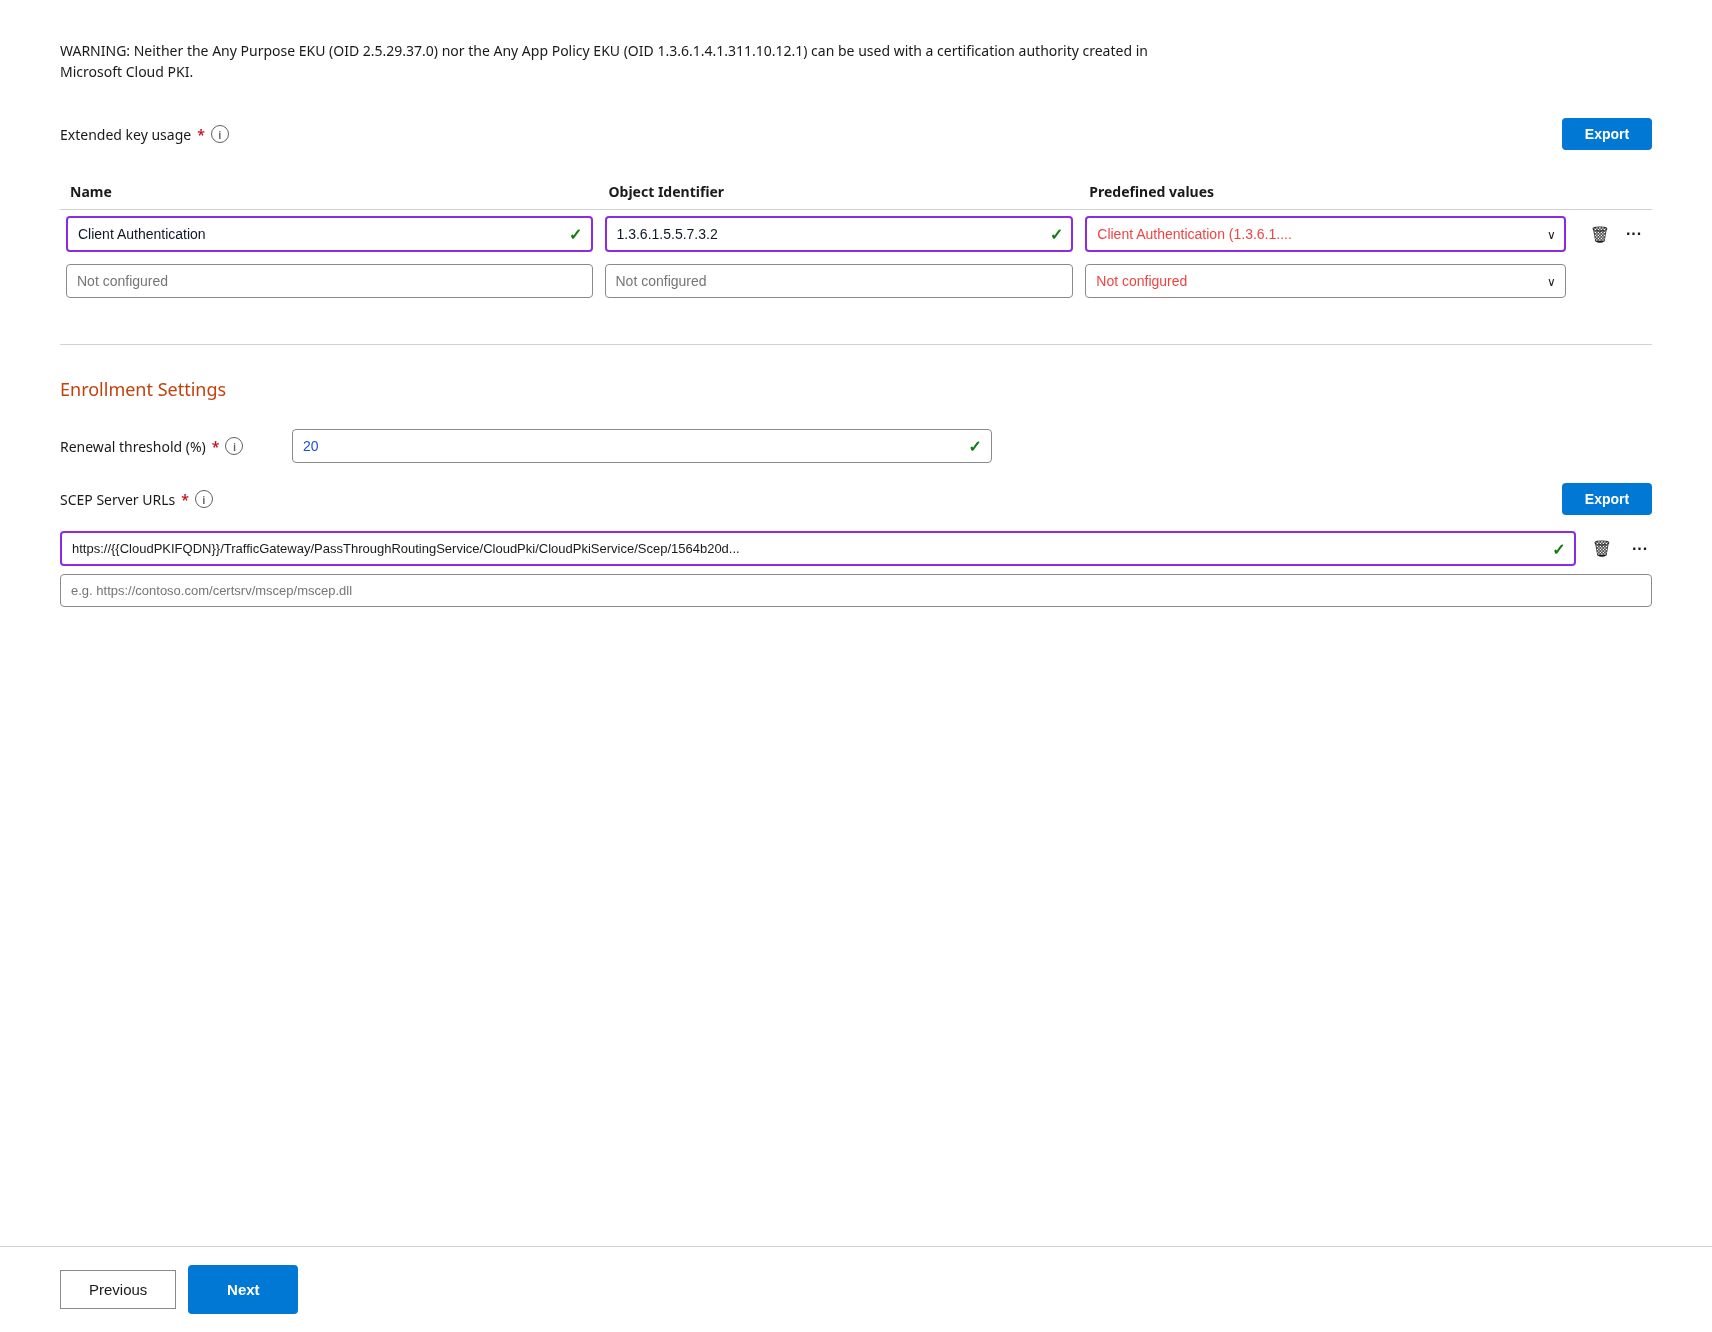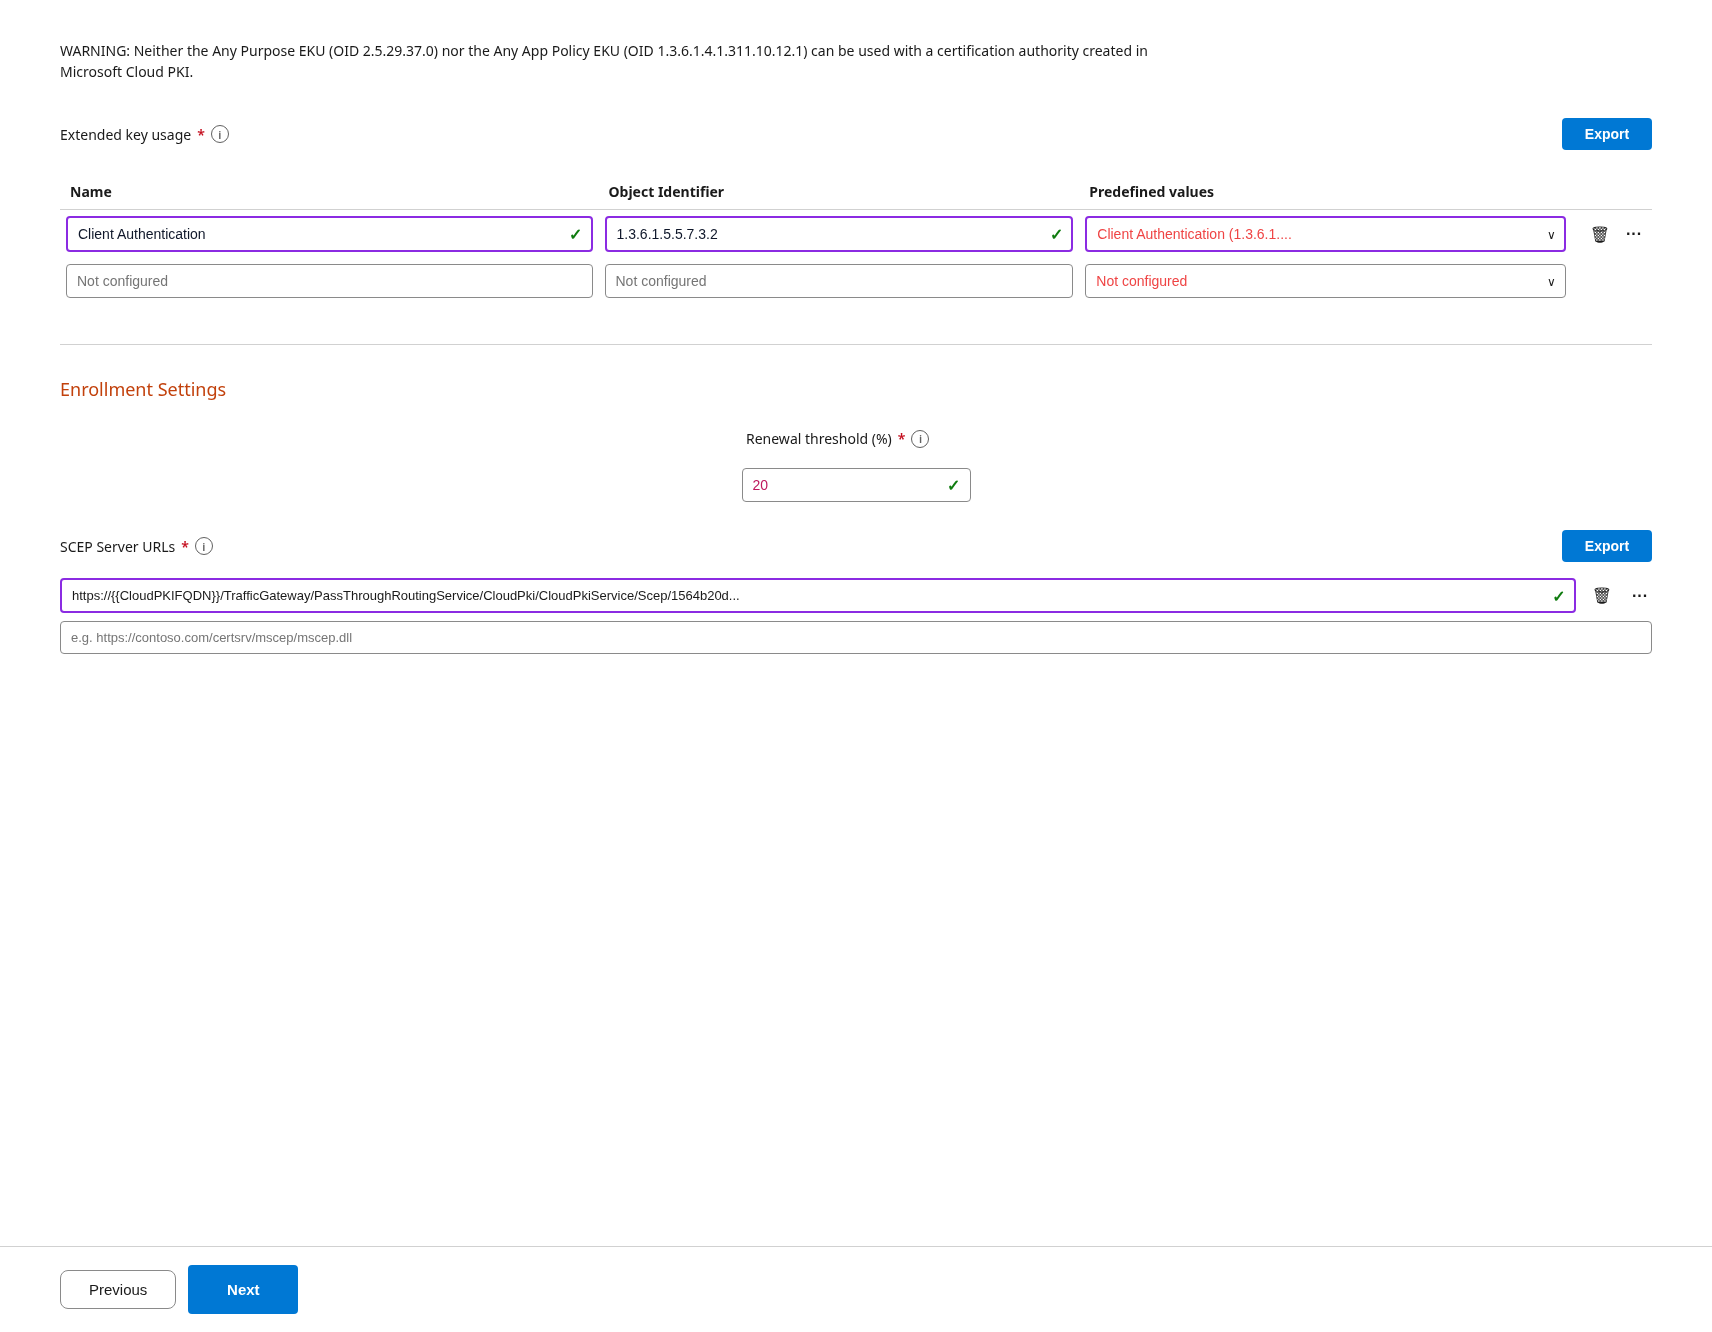--- a/index.html
+++ b/index.html
@@ -186,23 +186,22 @@
     
     .enrollment-title {
       font-size: 18px;
       font-weight: 400;
       margin-bottom: 28px;
       color: #c2410c;
     }
     .form-row {
       display: flex;
       align-items: center;
-      gap: 20px;
-      margin-bottom: 28px;
-      flex-direction: column;
+      gap: 12px;
+      margin-bottom: 20px;
     }
     .form-label {
       display: flex;
       align-items: center;
       gap: 6px;
       min-width: 220px;
       font-size: 14px;
     }
     .renewal-input-wrapper {
       flex: 1;
@@ -210,21 +209,21 @@
       position: relative;
       display: flex;
       align-items: center;
     }
     .renewal-input-wrapper input {
       width: 100%;
       border: 1px solid #8a8a8a;
       border-radius: 4px;
       padding: 8px 36px 8px 10px;
       font-size: 14px;
-      color: #be185d;
+      color: #1d4ed8;
       background: #fff;
       outline: none;
     }
     .renewal-check {
       position: absolute;
       right: 10px;
       color: #107c10;
       font-size: 16px;
       font-weight: 600;
     }
@@ -292,21 +291,21 @@
       background: #fff;
       padding: 18px 60px;
       display: flex;
       align-items: center;
       gap: 12px;
     }
     .prev-btn {
       background: #fff;
       color: #1a1a1a;
       border: 1.5px solid #8a8a8a;
-      border-radius: 8px;
+      border-radius: 0;
       padding: 10px 28px;
       font-size: 15px;
       font-weight: 400;
       cursor: pointer;
       min-width: 110px;
     }
     .next-btn {
       background: #0078d4;
       color: #fff;
       border: none;

